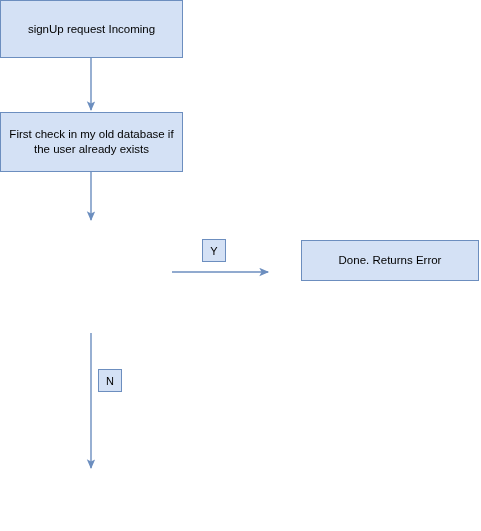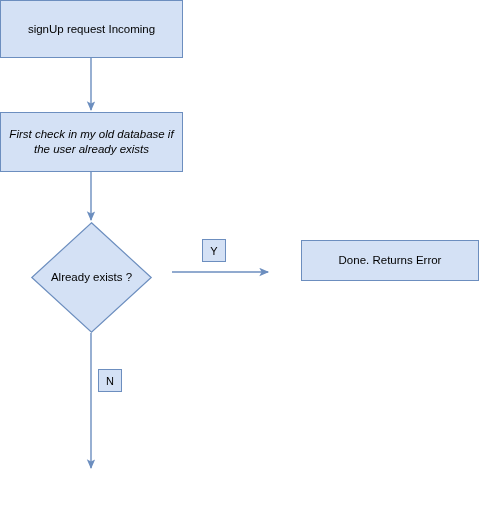--- a/index.html
+++ b/index.html
@@ -90,30 +90,24 @@
 
     <line x1="172" y1="272" x2="268" y2="272" stroke="#6c8ebf" stroke-width="1.4" marker-end="url(#arrowhead)"></line>
 
     <line x1="91" y1="333" x2="91" y2="468" stroke="#6c8ebf" stroke-width="1.4" marker-end="url(#arrowhead)"></line>
   </svg>
 
   <div class="node" style="left:0px; top:0px; width:183px; height:58px;text-align:center;">
     <span>signUp request Incoming</span>
   </div>
 
-  <div class="node" style="left:0px; top:112px; width:183px; height:60px;font-style:italic;">
+  <div class="node" style="left:0px; top:112px; width:183px; height:60px;">
     <span>First check in my old database if the user already exists</span>
   </div>
 
-  <div class="diamond-wrap" style="left:31px; top:222px; width:121px; height:111px;">
-    <svg width="121" height="111" viewBox="0 0 121 111">
-      <polygon points="60.5,0.8 120.2,55.5 60.5,110.2 0.8,55.5" fill="#d4e1f5" stroke="#6c8ebf" stroke-width="1.2"></polygon>
-    </svg>
-    <div class="diamond-label">Already exists ?</div>
-  </div>
 
   <div class="edge-label" style="left:202px; top:239px; width:24px; height:23px;">
     <span>Y</span>
   </div>
 
   <div class="edge-label" style="left:98px; top:369px; width:24px; height:23px;">
     <span>N</span>
   </div>
 
   <div class="node" style="left:301px; top:240px; width:178px; height:41px;">

